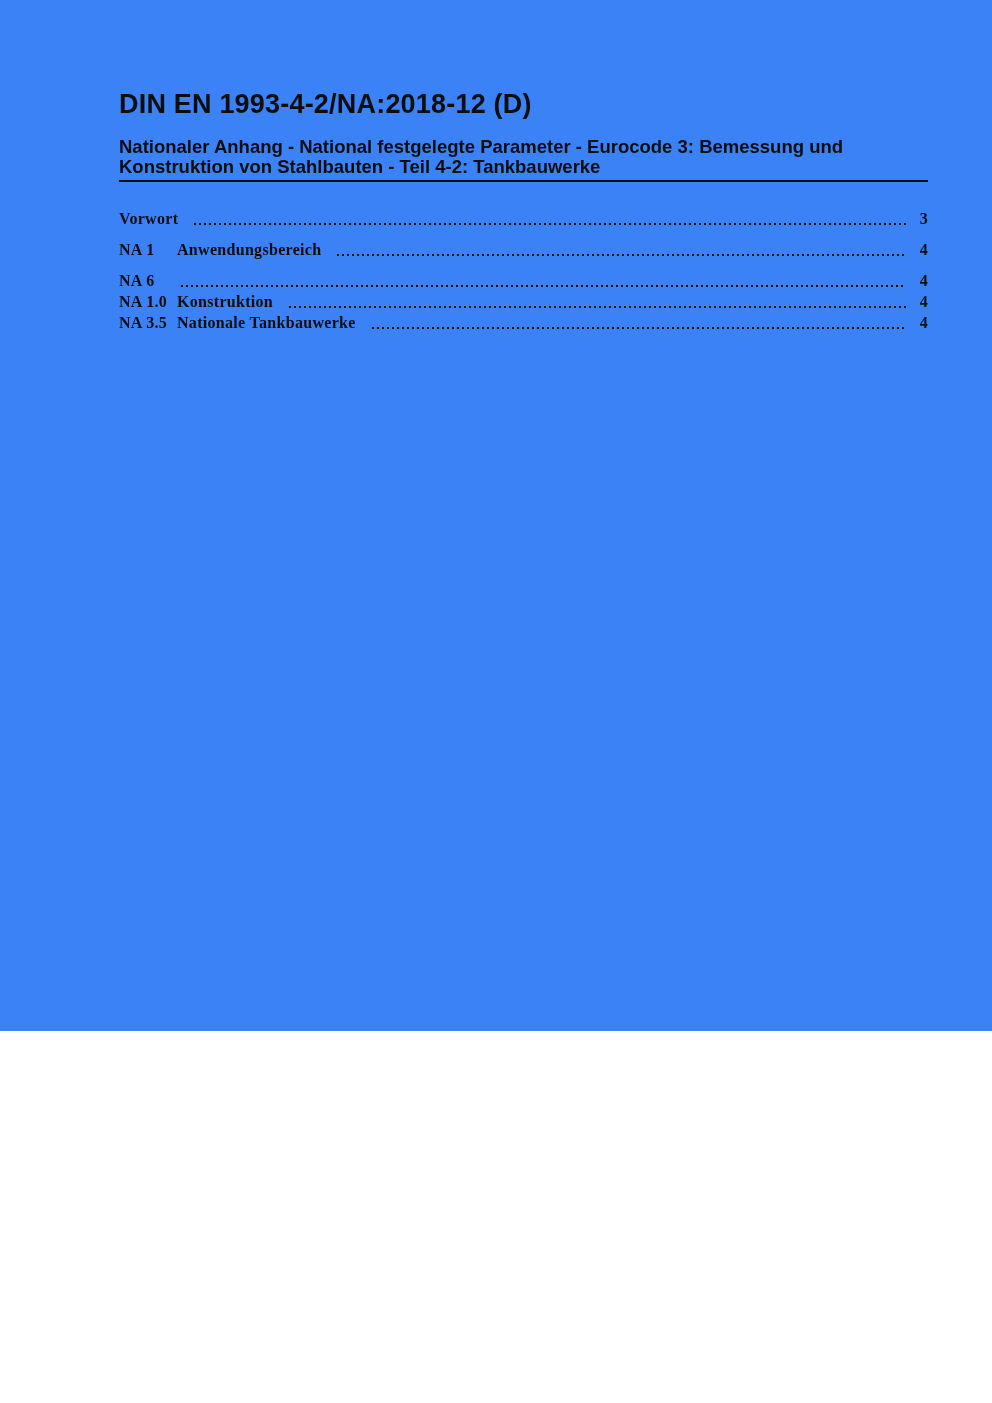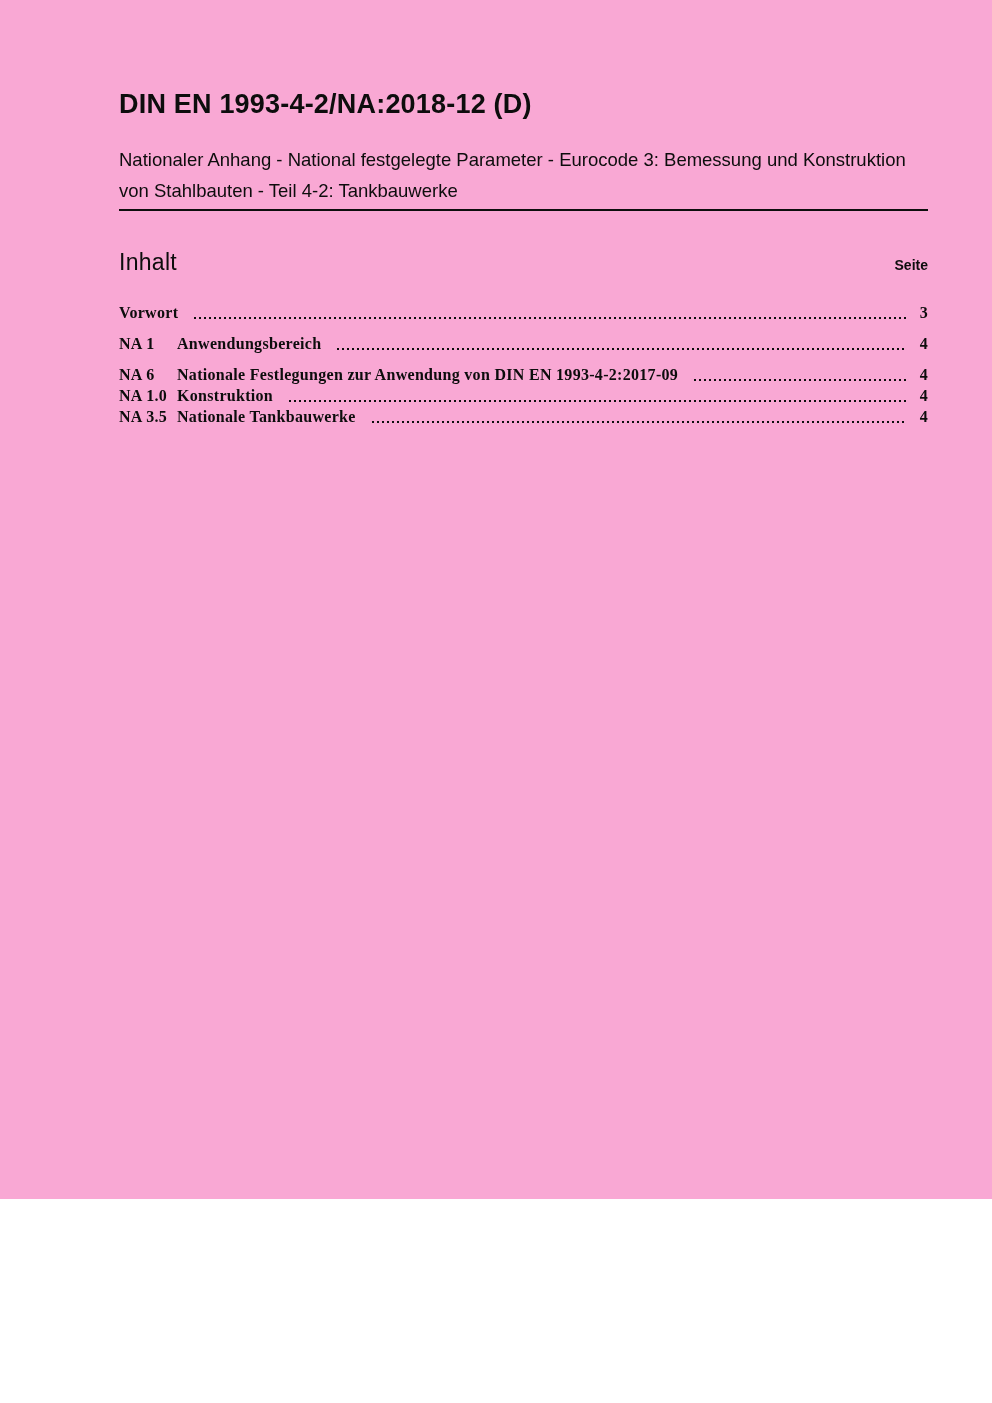--- a/index.html
+++ b/index.html
@@ -1,43 +1,43 @@
 <!DOCTYPE html>
 <html><head>
 <meta charset="utf-8">
 <style>
   html, body { margin: 0; padding: 0; background: #ffffff; }
   .page {
     position: relative;
     width: 992px;
-    height: 1199px;
-    background: #f9a8d4;
+    height: 1031px;
+    background: #3b82f6;
     font-family: "Liberation Sans", sans-serif;
     color: #0d0d0d;
     overflow: hidden;
   }
   .content {
     position: absolute;
     left: 119px;
     top: 0;
     width: 809px; 
   }
   .doc-title {
     margin-top: 88px;
     font-size: 27px;
     font-weight: bold;
     line-height: 32px;
     letter-spacing: 0.2px;
     white-space: nowrap;
   }
   .doc-subtitle {
-    margin-top: 24px;
+    margin-top: 17px;
     font-size: 18.5px;
-    font-weight: normal;
-    line-height: 31px;
+    font-weight: bold;
+    line-height: 20px;
   }
   .title-rule {
     margin-top: 3px;
     height: 0;
     border: none;
     border-top: 2px solid #0d0d0d;
     width: 100%;
   }
   .toc-header {
     margin-top: 38px;
@@ -102,43 +102,38 @@
 
 <div class="page">
   <div class="content">
 
     <div class="doc-title">DIN EN 1993-4-2/NA:2018-12 (D)</div>
 
     <div class="doc-subtitle">Nationaler Anhang - National festgelegte Parameter - Eurocode 3: Bemessung und Konstruktion von Stahlbauten - Teil 4-2: Tankbauwerke</div>
 
     <hr class="title-rule">
 
-    <div class="toc-header">
-      <span class="toc-heading">Inhalt</span>
-      <span class="seite-label">Seite</span>
-    </div>
 
     <div class="toc-list">
 
       <div class="toc-row gap-after">
         <span class="toc-title">Vorwort</span>
         <span class="toc-leader"></span>
         <span class="toc-page">3</span>
       </div>
 
       <div class="toc-row gap-after">
         <span class="toc-label">NA 1</span>
         <span class="toc-title">Anwendungsbereich</span>
         <span class="toc-leader"></span>
         <span class="toc-page">4</span>
       </div>
 
       <div class="toc-row">
         <span class="toc-label">NA 6</span>
-        <span class="toc-title">Nationale Festlegungen zur Anwendung von DIN EN 1993-4-2:2017-09</span>
         <span class="toc-leader"></span>
         <span class="toc-page">4</span>
       </div>
 
       <div class="toc-row">
         <span class="toc-label">NA 1.0</span>
         <span class="toc-title">Konstruktion</span>
         <span class="toc-leader"></span>
         <span class="toc-page">4</span>
       </div>

